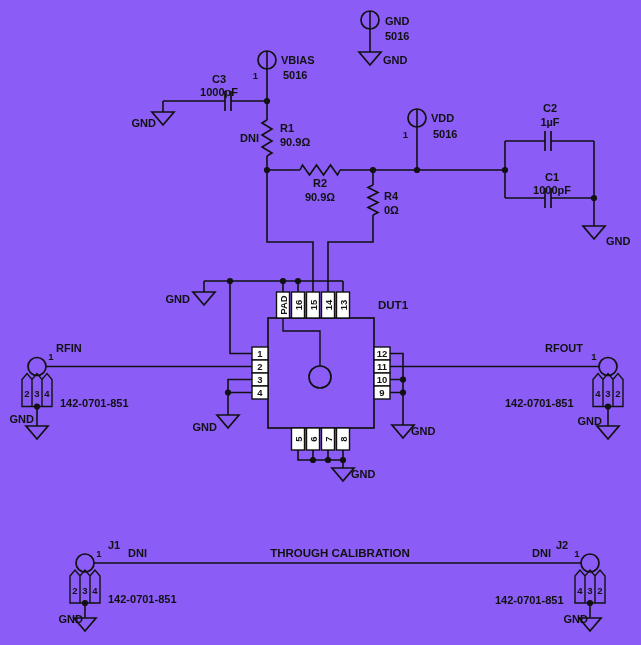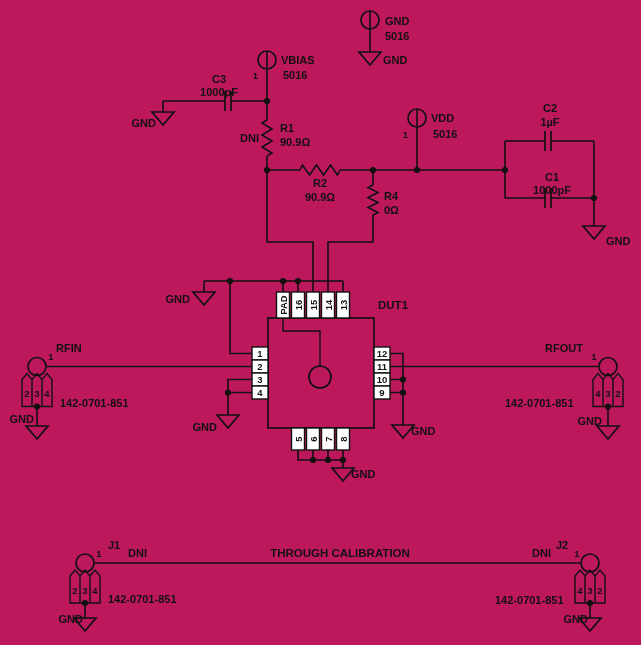--- a/index.html
+++ b/index.html
@@ -1,16 +1,16 @@
 <!DOCTYPE html>
 <html><head>
 <meta charset="utf-8">
 <style>
   html,body{margin:0;padding:0;background:#fff;}
-  #stage{position:relative;width:641px;height:645px;background:#be185d;overflow:hidden;
+  #stage{position:relative;width:641px;height:645px;background:#8b5cf6;overflow:hidden;
          font-family:"Liberation Sans","DejaVu Sans",sans-serif;}
   svg{display:block}
   svg text{font-family:"Liberation Sans","DejaVu Sans",sans-serif;font-weight:bold;fill:#111;}
   .lbl{font-size:11px;}
   .big{font-size:11.5px;}
   .pin{font-size:9.5px;}
   .wire{stroke:#111;stroke-width:1.6;fill:none;}
   .thin{stroke:#111;stroke-width:1.4;fill:none;}
   .sym{stroke:#111;stroke-width:1.7;fill:none;}
   .boxf{stroke:#111;stroke-width:1.4;fill:#fff;}

